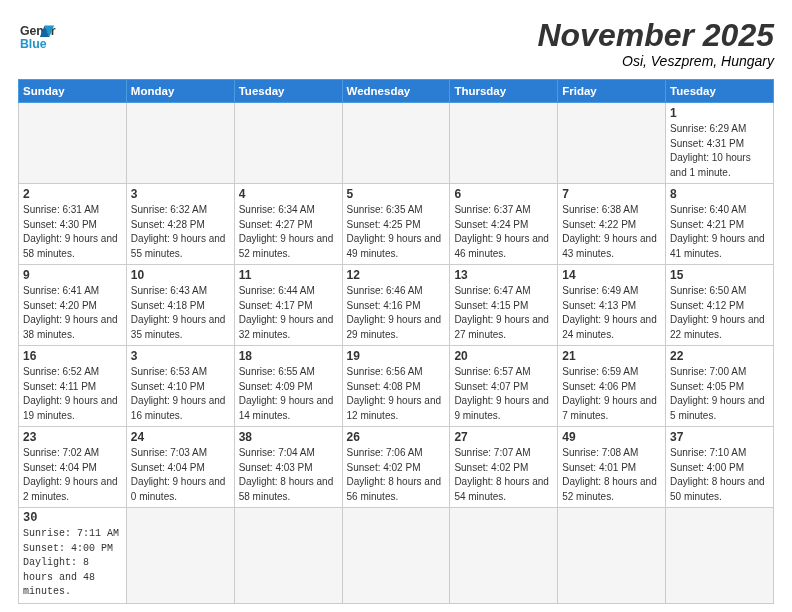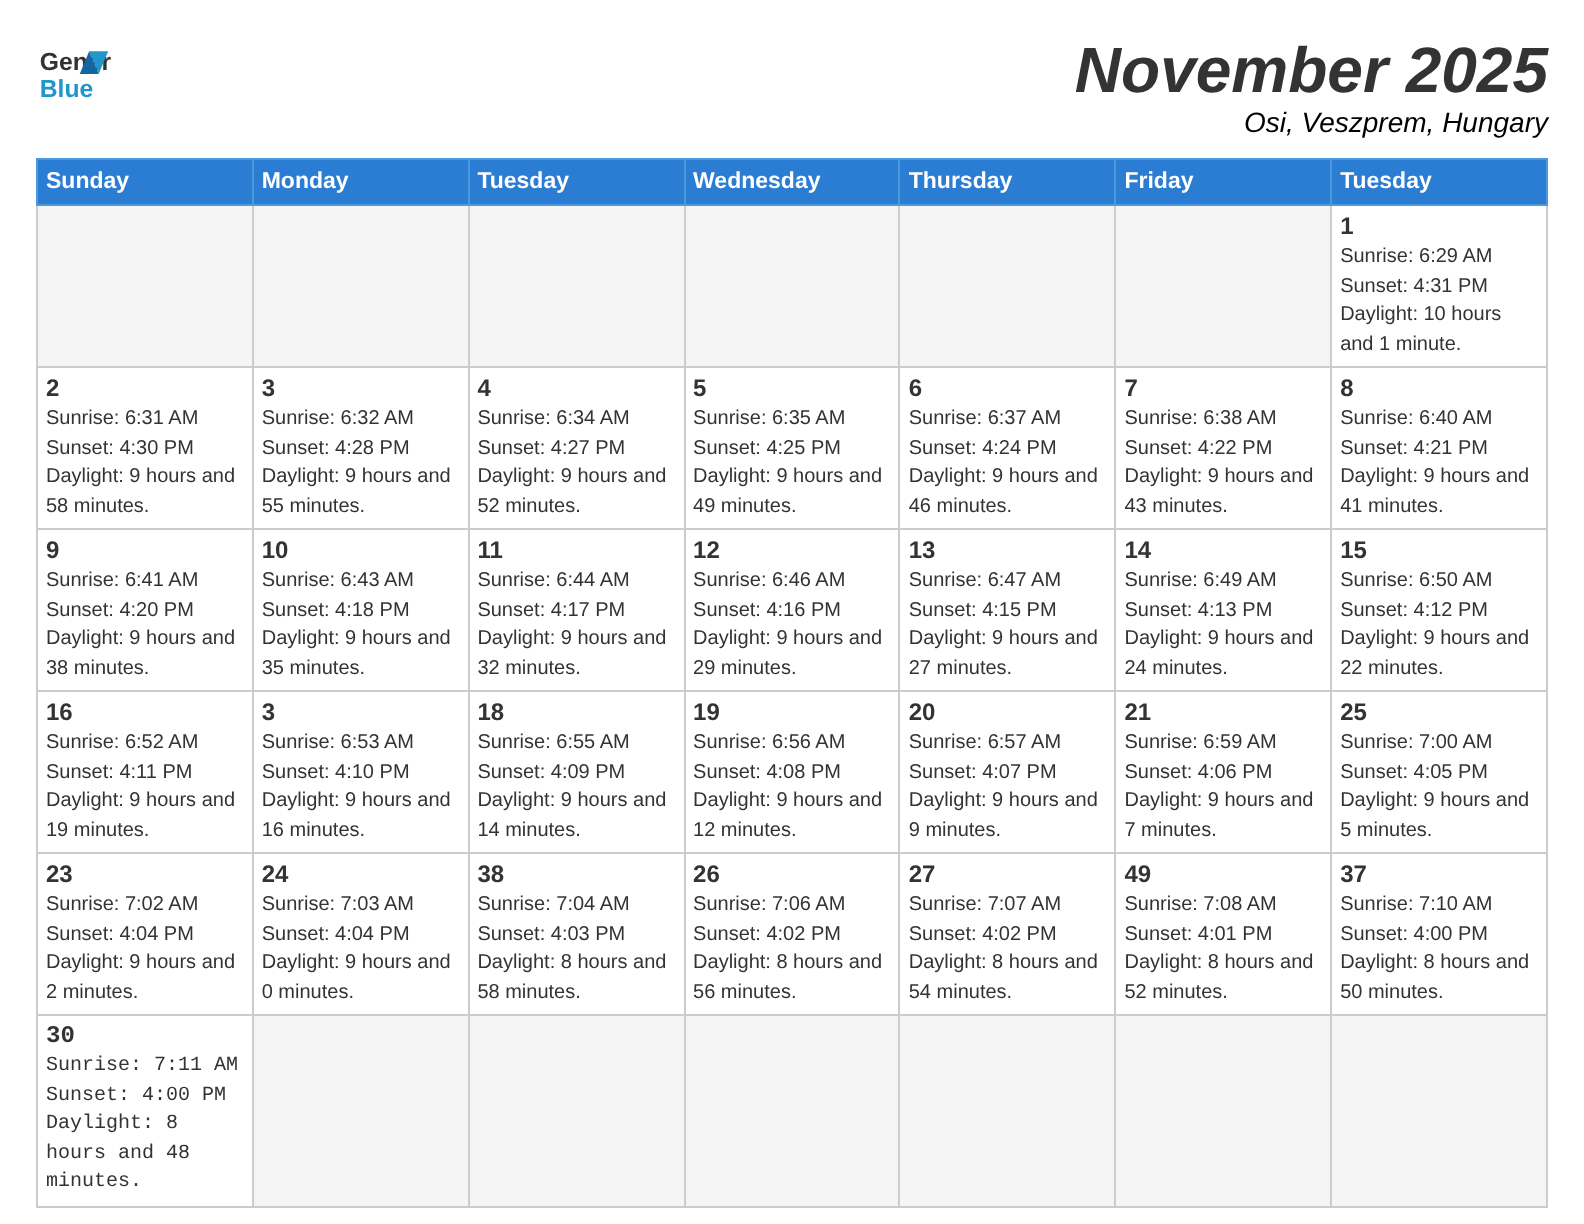--- a/index.html
+++ b/index.html
@@ -213,21 +213,21 @@
           </td>
           <td>
             <span class="day-num">20</span>
             <div class="day-info">Sunrise: 6:57 AM<br>Sunset: 4:07 PM<br>Daylight: 9 hours and 9 minutes.</div>
           </td>
           <td>
             <span class="day-num">21</span>
             <div class="day-info">Sunrise: 6:59 AM<br>Sunset: 4:06 PM<br>Daylight: 9 hours and 7 minutes.</div>
           </td>
           <td>
-            <span class="day-num">25</span>
+            <span class="day-num">22</span>
             <div class="day-info">Sunrise: 7:00 AM<br>Sunset: 4:05 PM<br>Daylight: 9 hours and 5 minutes.</div>
           </td>
         </tr>
         <tr>
           <td>
             <span class="day-num">23</span>
             <div class="day-info">Sunrise: 7:02 AM<br>Sunset: 4:04 PM<br>Daylight: 9 hours and 2 minutes.</div>
           </td>
           <td>
             <span class="day-num">24</span>

